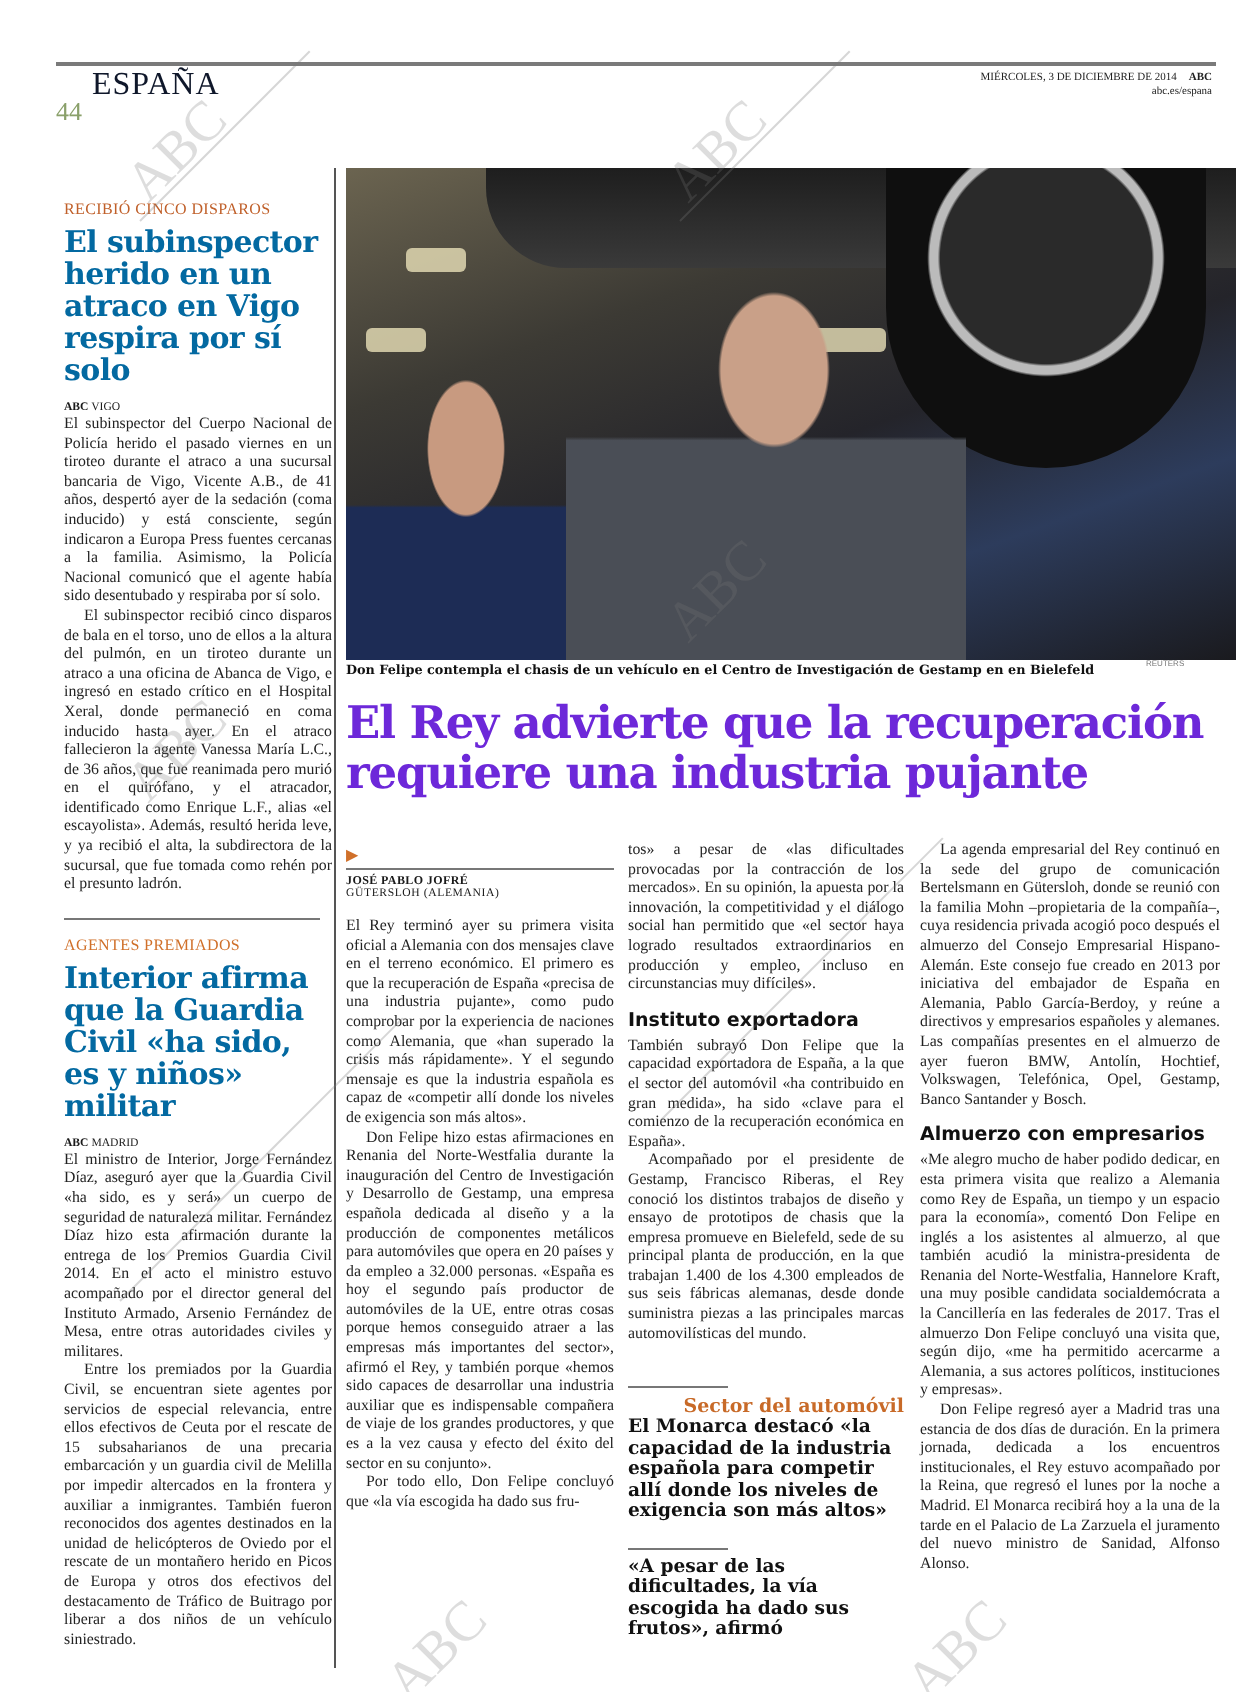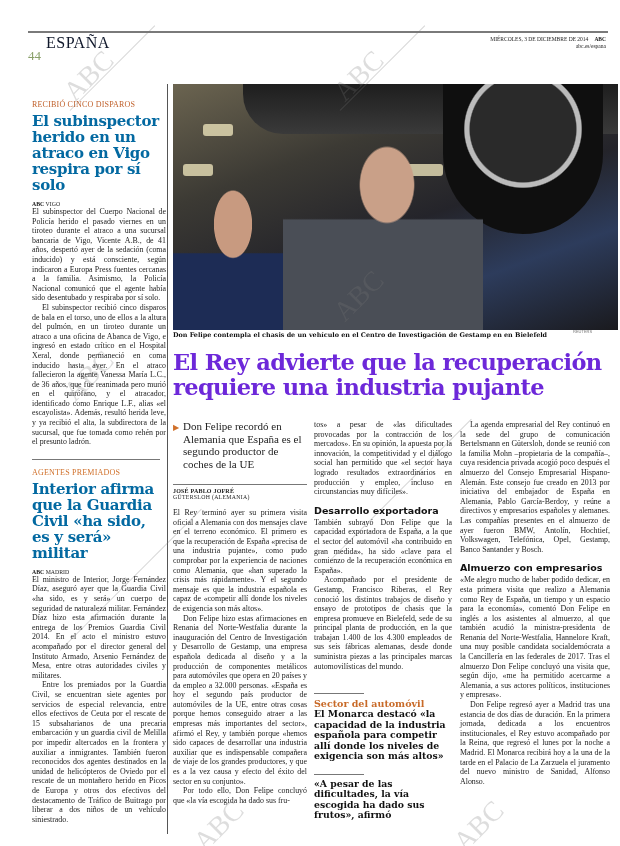--- a/index.html
+++ b/index.html
@@ -40,21 +40,21 @@
   .col3 { position: absolute; left: 314px; top: 420px; width: 138px; }
   .col4 { position: absolute; left: 460px; top: 420px; width: 150px; }
 
   .summary { font-family: "Liberation Serif", serif; font-size: 11px; line-height: 12.5px; color: #222; position: relative; padding-left: 10px; }
   .summary .arrow { position: absolute; left: 0; top: 2px; color: #d0702a; font-size: 8px; }
   .summary-sep { height: 1px; background: #777; margin: 14px 0 3px 0; }
   .author { font-size: 6px; font-weight: bold; font-family: "Liberation Serif", serif; letter-spacing: 0.2px; }
   .place { font-size: 5.8px; font-family: "Liberation Serif", serif; letter-spacing: 0.3px; margin-bottom: 8px; }
   .subhead { font-family: "DejaVu Sans", sans-serif; font-weight: bold; font-size: 9.5px; margin: 8px 0 2px 0; color: #111; }
   .quote-sep { height: 1px; background: #777; width: 50px; margin: 22px 0 4px 0; }
-  .quote-kicker { font-family: "DejaVu Serif", serif; font-size: 9.5px; color: #c86a28; font-weight: bold; }
+  .quote-kicker { font-family: "DejaVu Serif", serif; font-size: 9.5px; color: #c86a28; font-weight: bold; text-align: right; }
   .quote-text { font-family: "DejaVu Serif", serif; font-weight: bold; font-size: 9.3px; line-height: 10.5px; color: #111; }
 
   .wm { position: absolute; font-family: "Liberation Serif", serif; font-size: 28px; color: rgba(120,120,120,0.25); transform: rotate(-45deg); pointer-events: none; }
   .wm-line { position: absolute; height: 1px; background: rgba(120,120,120,0.3); transform-origin: left center; pointer-events: none; }
 </style>
 </head>
 <body>
 
 <div class="topline"></div>
 <div class="page-num">44</div>
@@ -70,21 +70,21 @@
     <div class="left-head">El subinspector herido en un atraco en Vigo respira por sí solo</div>
     <div class="byline"><b>ABC</b> <span>VIGO</span></div>
     <div class="body">
       <p>El subinspector del Cuerpo Nacional de Policía herido el pasado viernes en un tiroteo durante el atraco a una sucursal bancaria de Vigo, Vicente A.B., de 41 años, despertó ayer de la sedación (coma inducido) y está consciente, según indicaron a Europa Press fuentes cercanas a la familia. Asimismo, la Policía Nacional comunicó que el agente había sido desentubado y respiraba por sí solo.</p>
       <p>El subinspector recibió cinco disparos de bala en el torso, uno de ellos a la altura del pulmón, en un tiroteo durante un atraco a una oficina de Abanca de Vigo, e ingresó en estado crítico en el Hospital Xeral, donde permaneció en coma inducido hasta ayer. En el atraco fallecieron la agente Vanessa María L.C., de 36 años, que fue reanimada pero murió en el quirófano, y el atracador, identificado como Enrique L.F., alias «el escayolista». Además, resultó herida leve, y ya recibió el alta, la subdirectora de la sucursal, que fue tomada como rehén por el presunto ladrón.</p>
     </div>
   </div>
   <div class="sep"></div>
   <div>
     <div class="kicker orange">AGENTES PREMIADOS</div>
-    <div class="left-head">Interior afirma que la Guardia Civil «ha sido, es y será» militar</div>
+    <div class="left-head">Interior afirma que la Guardia Civil «ha sido, es y niños» militar</div>
     <div class="byline"><b>ABC</b> <span>MADRID</span></div>
     <div class="body">
       <p>El ministro de Interior, Jorge Fernández Díaz, aseguró ayer que la Guardia Civil «ha sido, es y será» un cuerpo de seguridad de naturaleza militar. Fernández Díaz hizo esta afirmación durante la entrega de los Premios Guardia Civil 2014. En el acto el ministro estuvo acompañado por el director general del Instituto Armado, Arsenio Fernández de Mesa, entre otras autoridades civiles y militares.</p>
       <p>Entre los premiados por la Guardia Civil, se encuentran siete agentes por servicios de especial relevancia, entre ellos efectivos de Ceuta por el rescate de 15 subsaharianos de una precaria embarcación y un guardia civil de Melilla por impedir altercados en la frontera y auxiliar a inmigrantes. También fueron reconocidos dos agentes destinados en la unidad de helicópteros de Oviedo por el rescate de un montañero herido en Picos de Europa y otros dos efectivos del destacamento de Tráfico de Buitrago por liberar a dos niños de un vehículo siniestrado.</p>
     </div>
   </div>
 </div>
 <div class="col-divider"></div>
 
 <div class="photo">
@@ -97,37 +97,36 @@
   <div class="man2"></div>
 </div>
 <div class="credit">REUTERS</div>
 <div class="caption">Don Felipe contempla el chasis de un vehículo en el Centro de Investigación de Gestamp en en Bielefeld</div>
 
 <div class="main-head">El Rey advierte que la recuperación requiere una industria pujante</div>
 
 <div class="col2">
   <div class="summary">
     <span class="arrow">▶</span>
-    <span>Don Felipe recordó en Alemania que España es el segundo productor de coches de la UE</span>
   </div>
   <div class="summary-sep"></div>
   <div class="author">JOSÉ PABLO JOFRÉ</div>
   <div class="place">GÜTERSLOH (ALEMANIA)</div>
   <div class="body">
     <p>El Rey terminó ayer su primera visita oficial a Alemania con dos mensajes clave en el terreno económico. El primero es que la recuperación de España «precisa de una industria pujante», como pudo comprobar por la experiencia de naciones como Alemania, que «han superado la crisis más rápidamente». Y el segundo mensaje es que la industria española es capaz de «competir allí donde los niveles de exigencia son más altos».</p>
     <p>Don Felipe hizo estas afirmaciones en Renania del Norte-Westfalia durante la inauguración del Centro de Investigación y Desarrollo de Gestamp, una empresa española dedicada al diseño y a la producción de componentes metálicos para automóviles que opera en 20 países y da empleo a 32.000 personas. «España es hoy el segundo país productor de automóviles de la UE, entre otras cosas porque hemos conseguido atraer a las empresas más importantes del sector», afirmó el Rey, y también porque «hemos sido capaces de desarrollar una industria auxiliar que es indispensable compañera de viaje de los grandes productores, y que es a la vez causa y efecto del éxito del sector en su conjunto».</p>
     <p>Por todo ello, Don Felipe concluyó que «la vía escogida ha dado sus fru-</p>
   </div>
 </div>
 
 <div class="col3">
   <div class="body">
     <p>tos» a pesar de «las dificultades provocadas por la contracción de los mercados». En su opinión, la apuesta por la innovación, la competitividad y el diálogo social han permitido que «el sector haya logrado resultados extraordinarios en producción y empleo, incluso en circunstancias muy difíciles».</p>
   </div>
-  <div class="subhead">Desarrollo exportadora</div>
+  <div class="subhead">Instituto exportadora</div>
   <div class="body">
     <p>También subrayó Don Felipe que la capacidad exportadora de España, a la que el sector del automóvil «ha contribuido en gran medida», ha sido «clave para el comienzo de la recuperación económica en España».</p>
     <p>Acompañado por el presidente de Gestamp, Francisco Riberas, el Rey conoció los distintos trabajos de diseño y ensayo de prototipos de chasis que la empresa promueve en Bielefeld, sede de su principal planta de producción, en la que trabajan 1.400 de los 4.300 empleados de sus seis fábricas alemanas, desde donde suministra piezas a las principales marcas automovilísticas del mundo.</p>
   </div>
   <div class="quote-sep"></div>
   <div class="quote-kicker">Sector del automóvil</div>
   <div class="quote-text">El Monarca destacó «la capacidad de la industria española para competir allí donde los niveles de exigencia son más altos»</div>
   <div class="quote-sep" style="margin-top:12px;"></div>
   <div class="quote-text">«A pesar de las dificultades, la vía escogida ha dado sus frutos», afirmó</div>
 </div>

